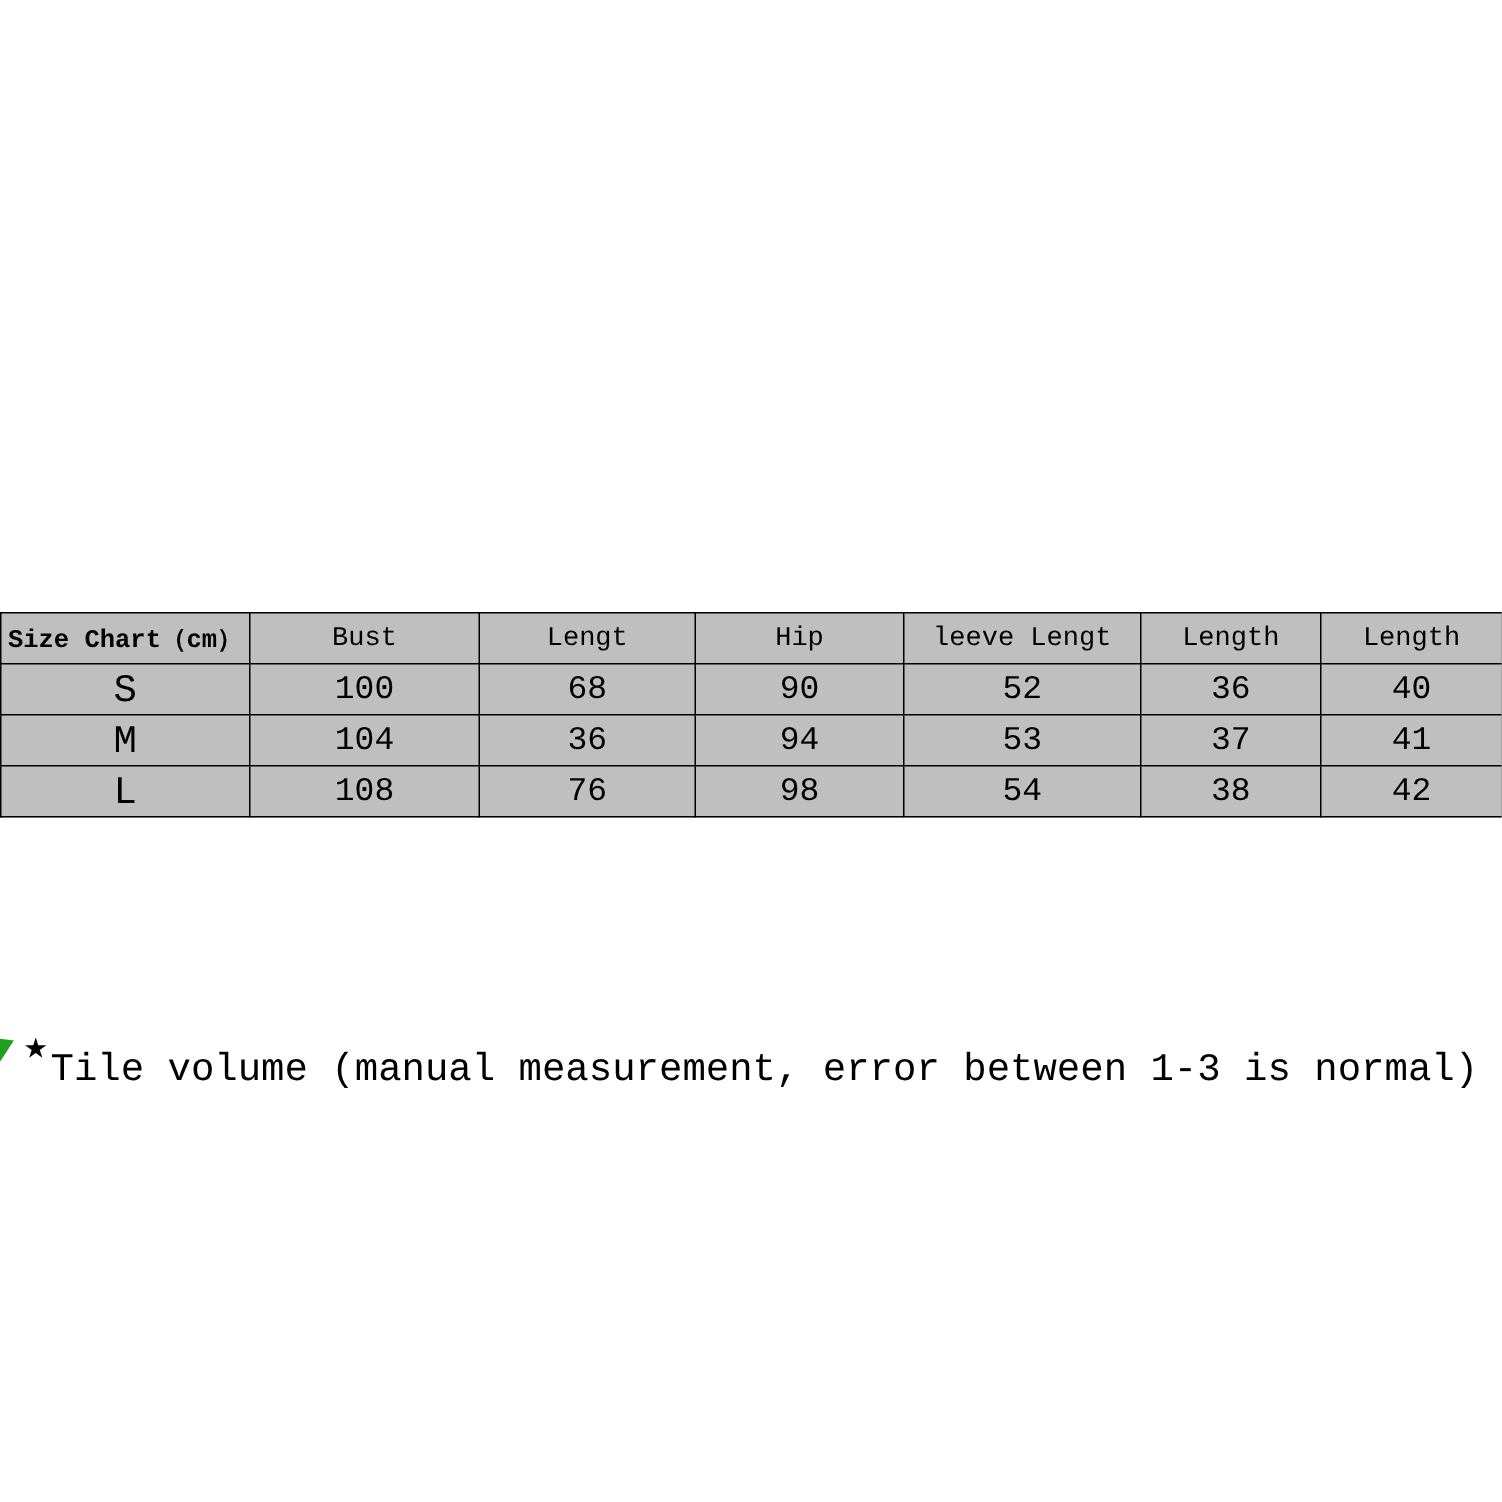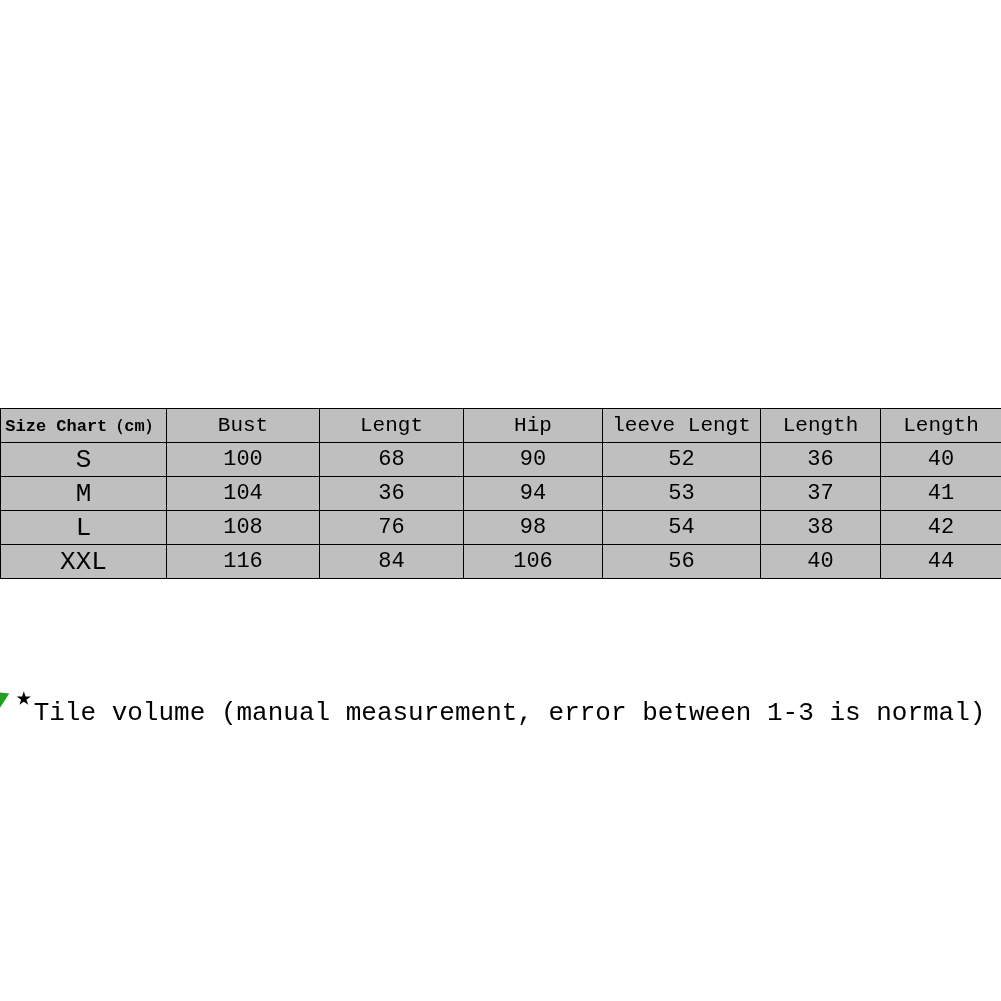--- a/index.html
+++ b/index.html
@@ -1,21 +1,21 @@
 <!DOCTYPE html>
 <html><head>
 <meta charset="utf-8">
 <style>
   * { box-sizing: border-box; margin: 0; padding: 0; }
   html, body { width: 1001px; height: 1001px; background: #fff; font-family: "SimSun", "NSimSun", "Courier New", monospace; }
   .wrap { position: relative; width: 1001px; height: 1001px; overflow: hidden; }
   .table-area { position: absolute; left: 0; top: 408px; width: 1001px; }
   table.sz { border-collapse: collapse; width: 100%; table-layout: fixed; background: #bfbfbf; }
   table.sz th, table.sz td { border: 1.5px solid #000; text-align: center; vertical-align: middle; height: 34px; overflow: hidden; white-space: nowrap; color: #000; }
-  table.sz th { font-weight: normal; font-size: 21px; }
+  table.sz th { font-weight: normal; font-size: 18px; }
   table.sz th.first { font-size: 17px; font-weight: bold; letter-spacing: 0; }
   table.sz td { font-size: 22px; }
   table.sz td.first { font-size: 26px; }
   col.c0 { width: 166px; }
   col.c1 { width: 153px; }
   col.c2 { width: 144px; }
   col.c3 { width: 139px; }
   col.c4 { width: 158px; }
   col.c5 { width: 120px; }
   col.c6 { width: 121px; }
@@ -72,29 +72,20 @@
         </tr>
         <tr>
           <td class="first">L</td>
           <td>108</td>
           <td>76</td>
           <td>98</td>
           <td>54</td>
           <td>38</td>
           <td>42</td>
         </tr>
-        <tr>
-          <td class="first">XXL</td>
-          <td>116</td>
-          <td>84</td>
-          <td>106</td>
-          <td>56</td>
-          <td>40</td>
-          <td>44</td>
-        </tr>
       </tbody>
     </table>
   </div>
 
   <div class="note-row">
     <span class="green-tri"></span>
     <span class="star">★</span>
     <span class="note-text">Tile volume (manual measurement, error between 1-3 is normal)</span>
   </div>
 

